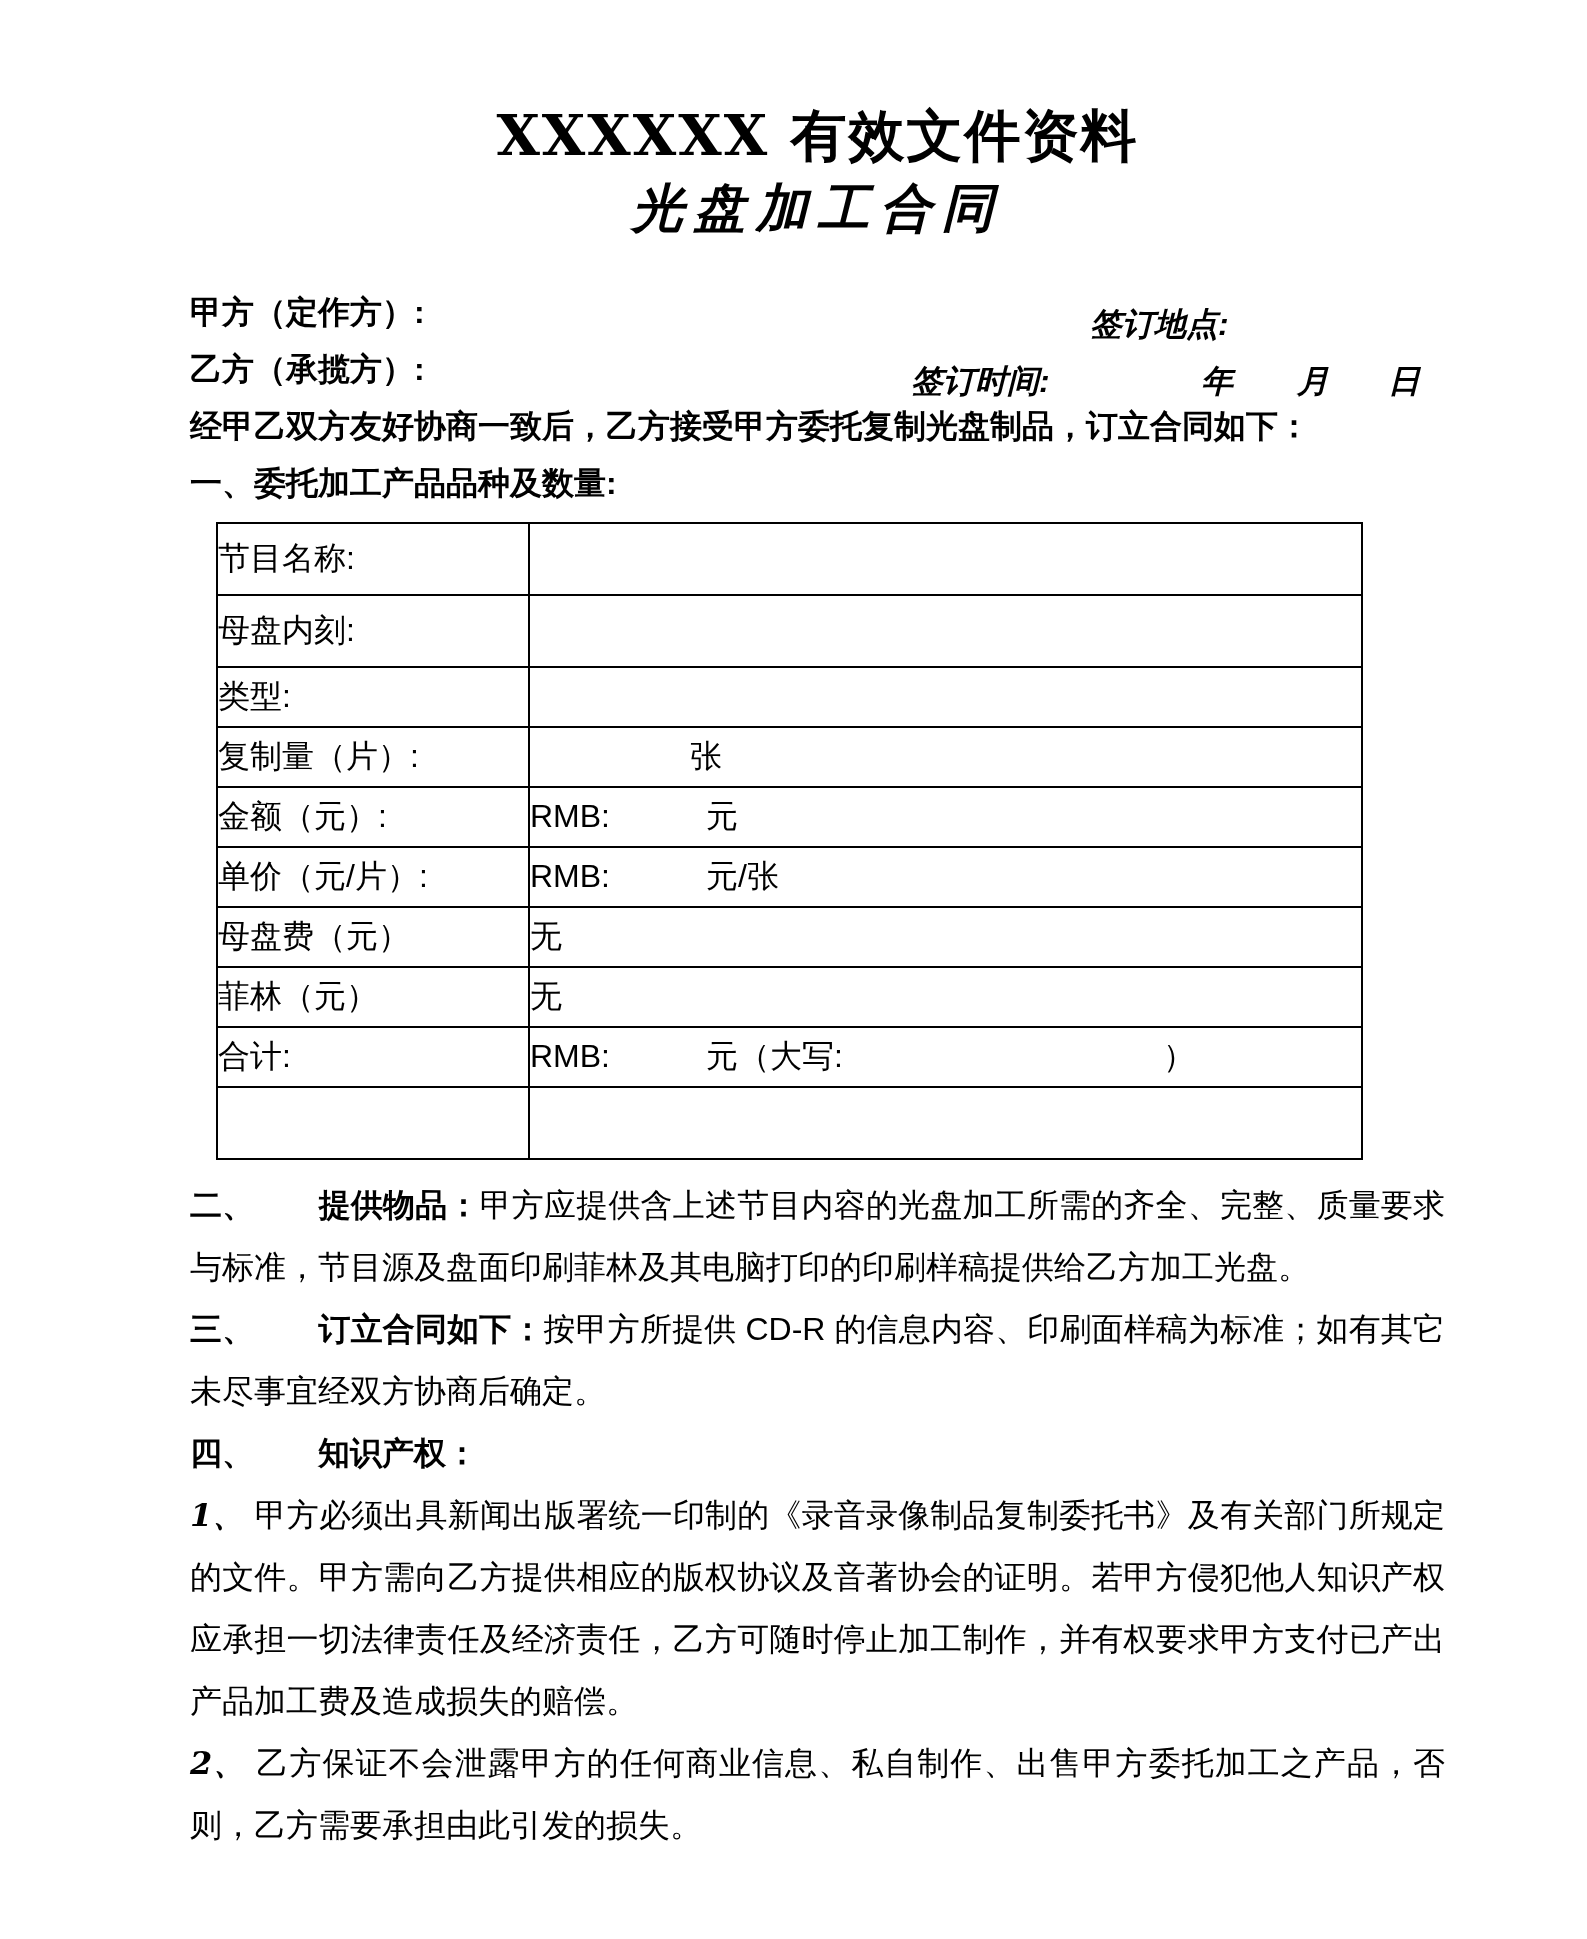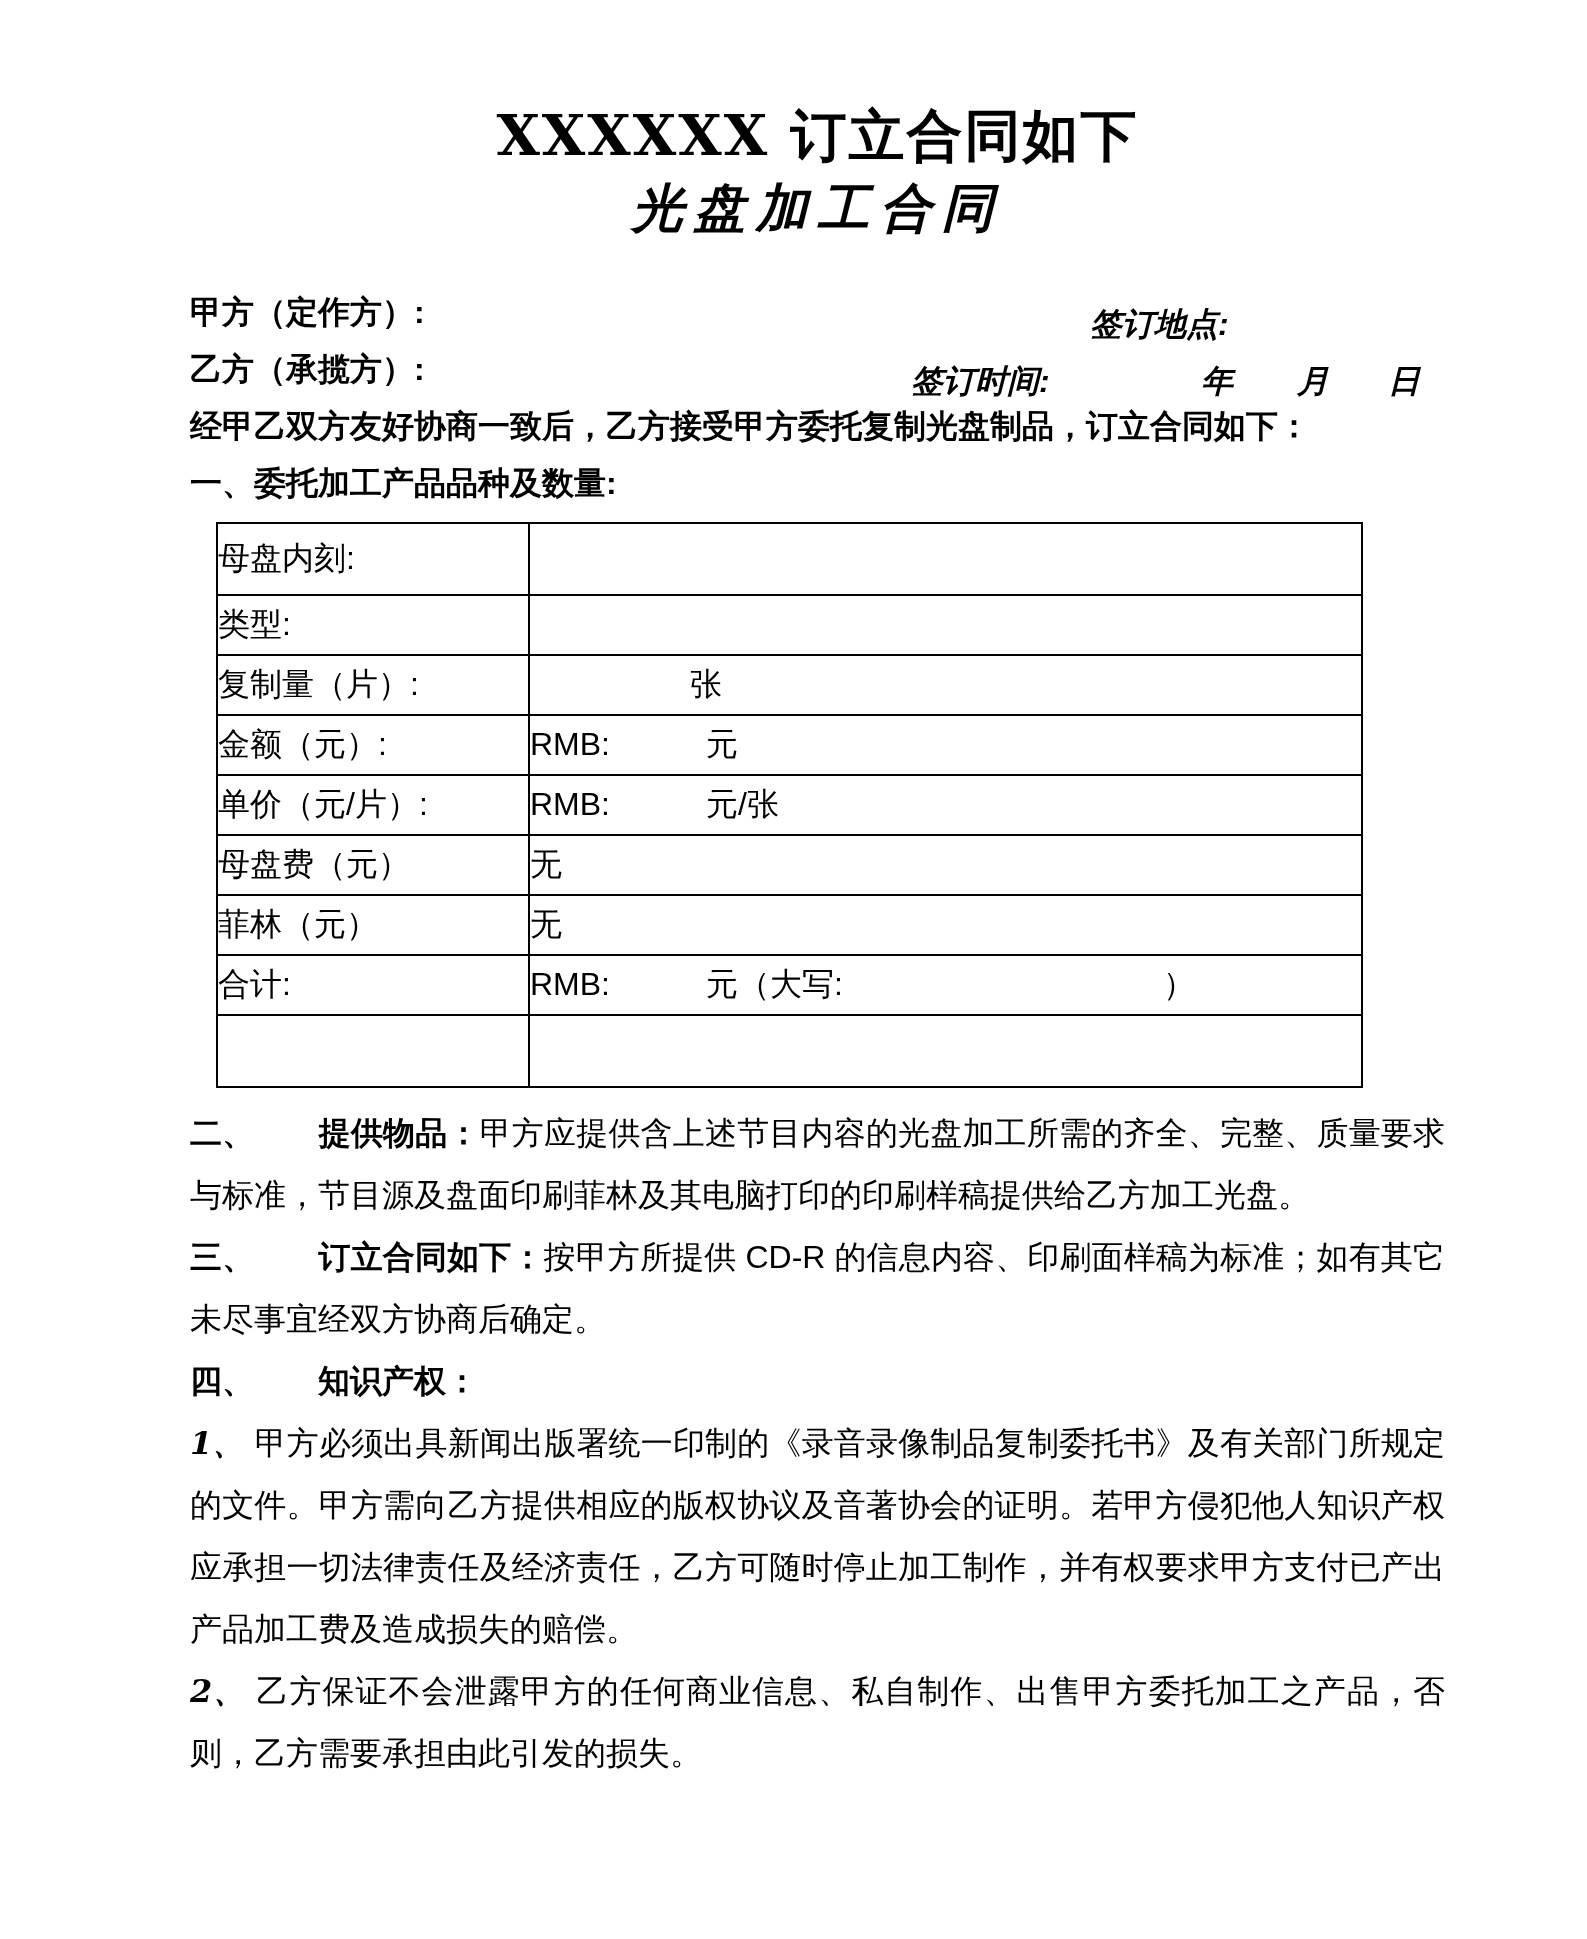--- a/index.html
+++ b/index.html
@@ -94,21 +94,21 @@
     font-style: italic;
     font-weight: 700;
     margin-right: 10px;
   }
 </style>
 </head>
 <body>
 
 <div class="page">
 
-  <h1 class="title-main">XXXXXX 订立合同如下</h1>
+  <h1 class="title-main">XXXXXX 有效文件资料</h1>
   <h2 class="title-sub">光盘加工合同</h2>
 
   <div class="hdr">
     <div class="hdr-row">
       <span>甲方（定作方）:</span>
       <span class="abs pos-sign-place">签订地点:</span>
     </div>
     <div class="hdr-row">
       <span>乙方（承揽方）:</span>
       <span class="abs pos-sign-time">签订时间:</span>
@@ -116,20 +116,24 @@
       <span class="abs pos-month">月</span>
       <span class="abs pos-day">日</span>
     </div>
     <div class="intro-line">经甲乙双方友好协商一致后，乙方接受甲方委托复制光盘制品，订立合同如下：</div>
   </div>
 
   <div class="sec1-heading">一、委托加工产品品种及数量:</div>
 
   <table class="product-table">
     <tbody>
+      <tr class="r-tall">
+        <td class="c-label">节目名称:</td>
+        <td class="c-value"></td>
+      </tr>
       <tr class="r-tall">
         <td class="c-label">母盘内刻:</td>
         <td class="c-value"></td>
       </tr>
       <tr class="r-std">
         <td class="c-label">类型:</td>
         <td class="c-value"></td>
       </tr>
       <tr class="r-std">
         <td class="c-label">复制量（片）:</td>

